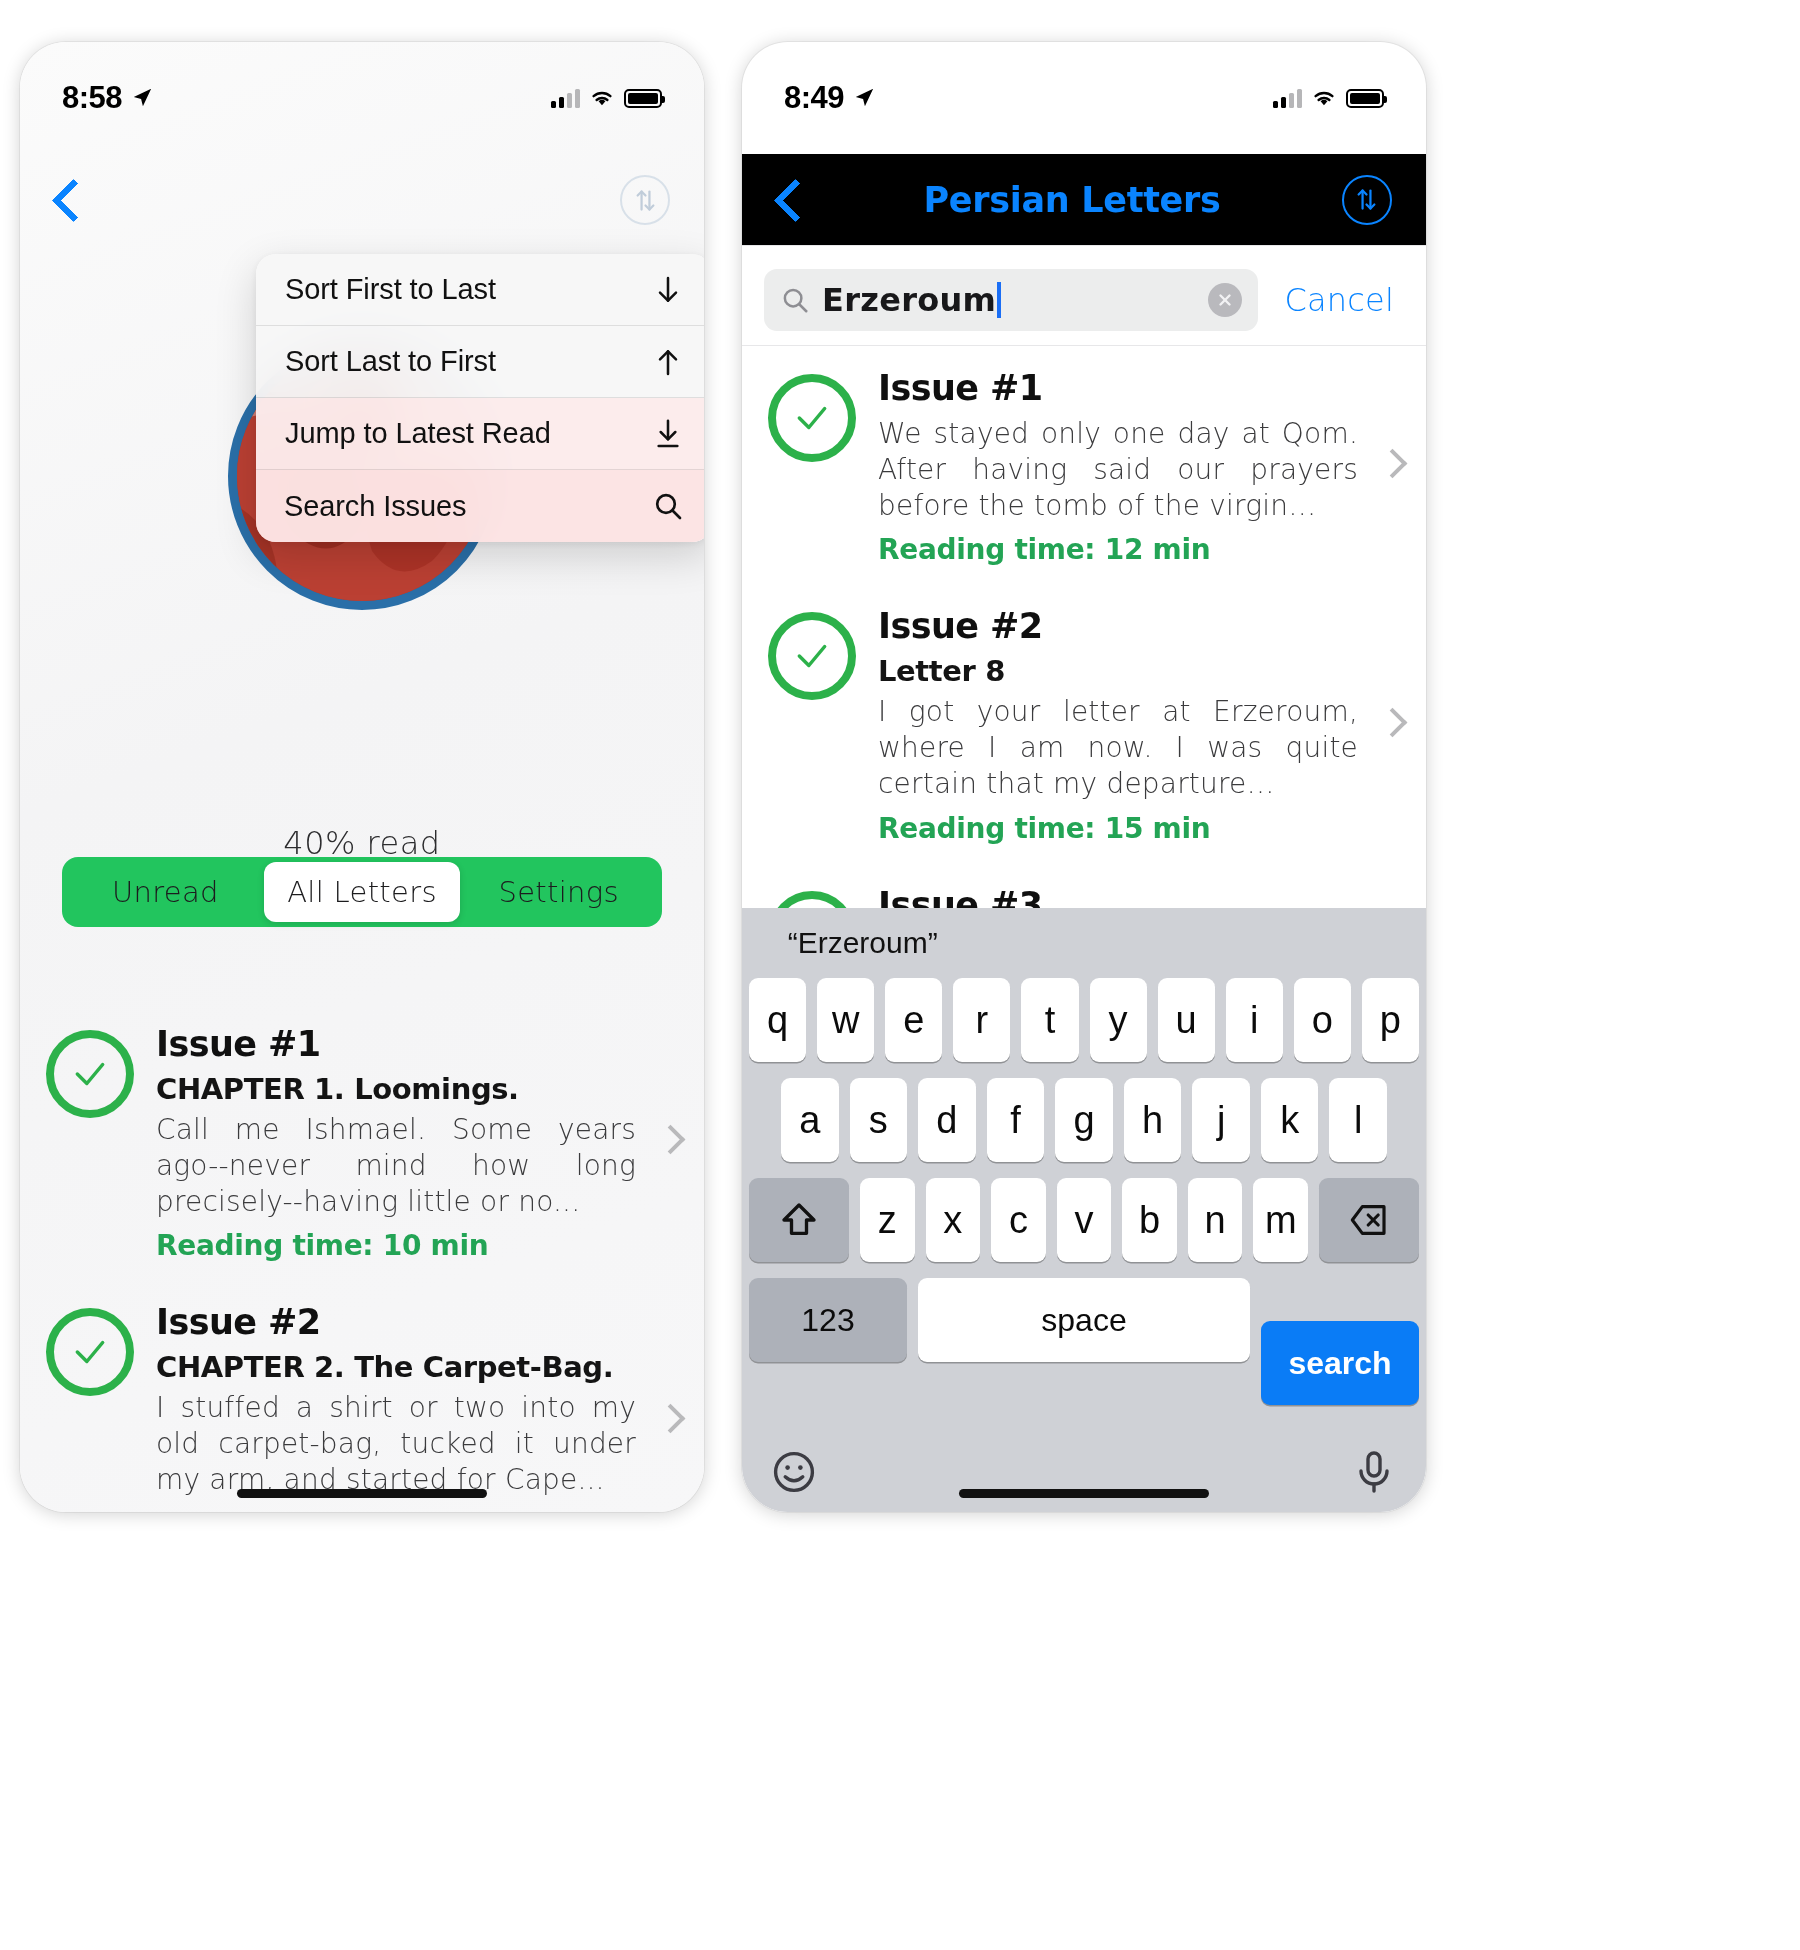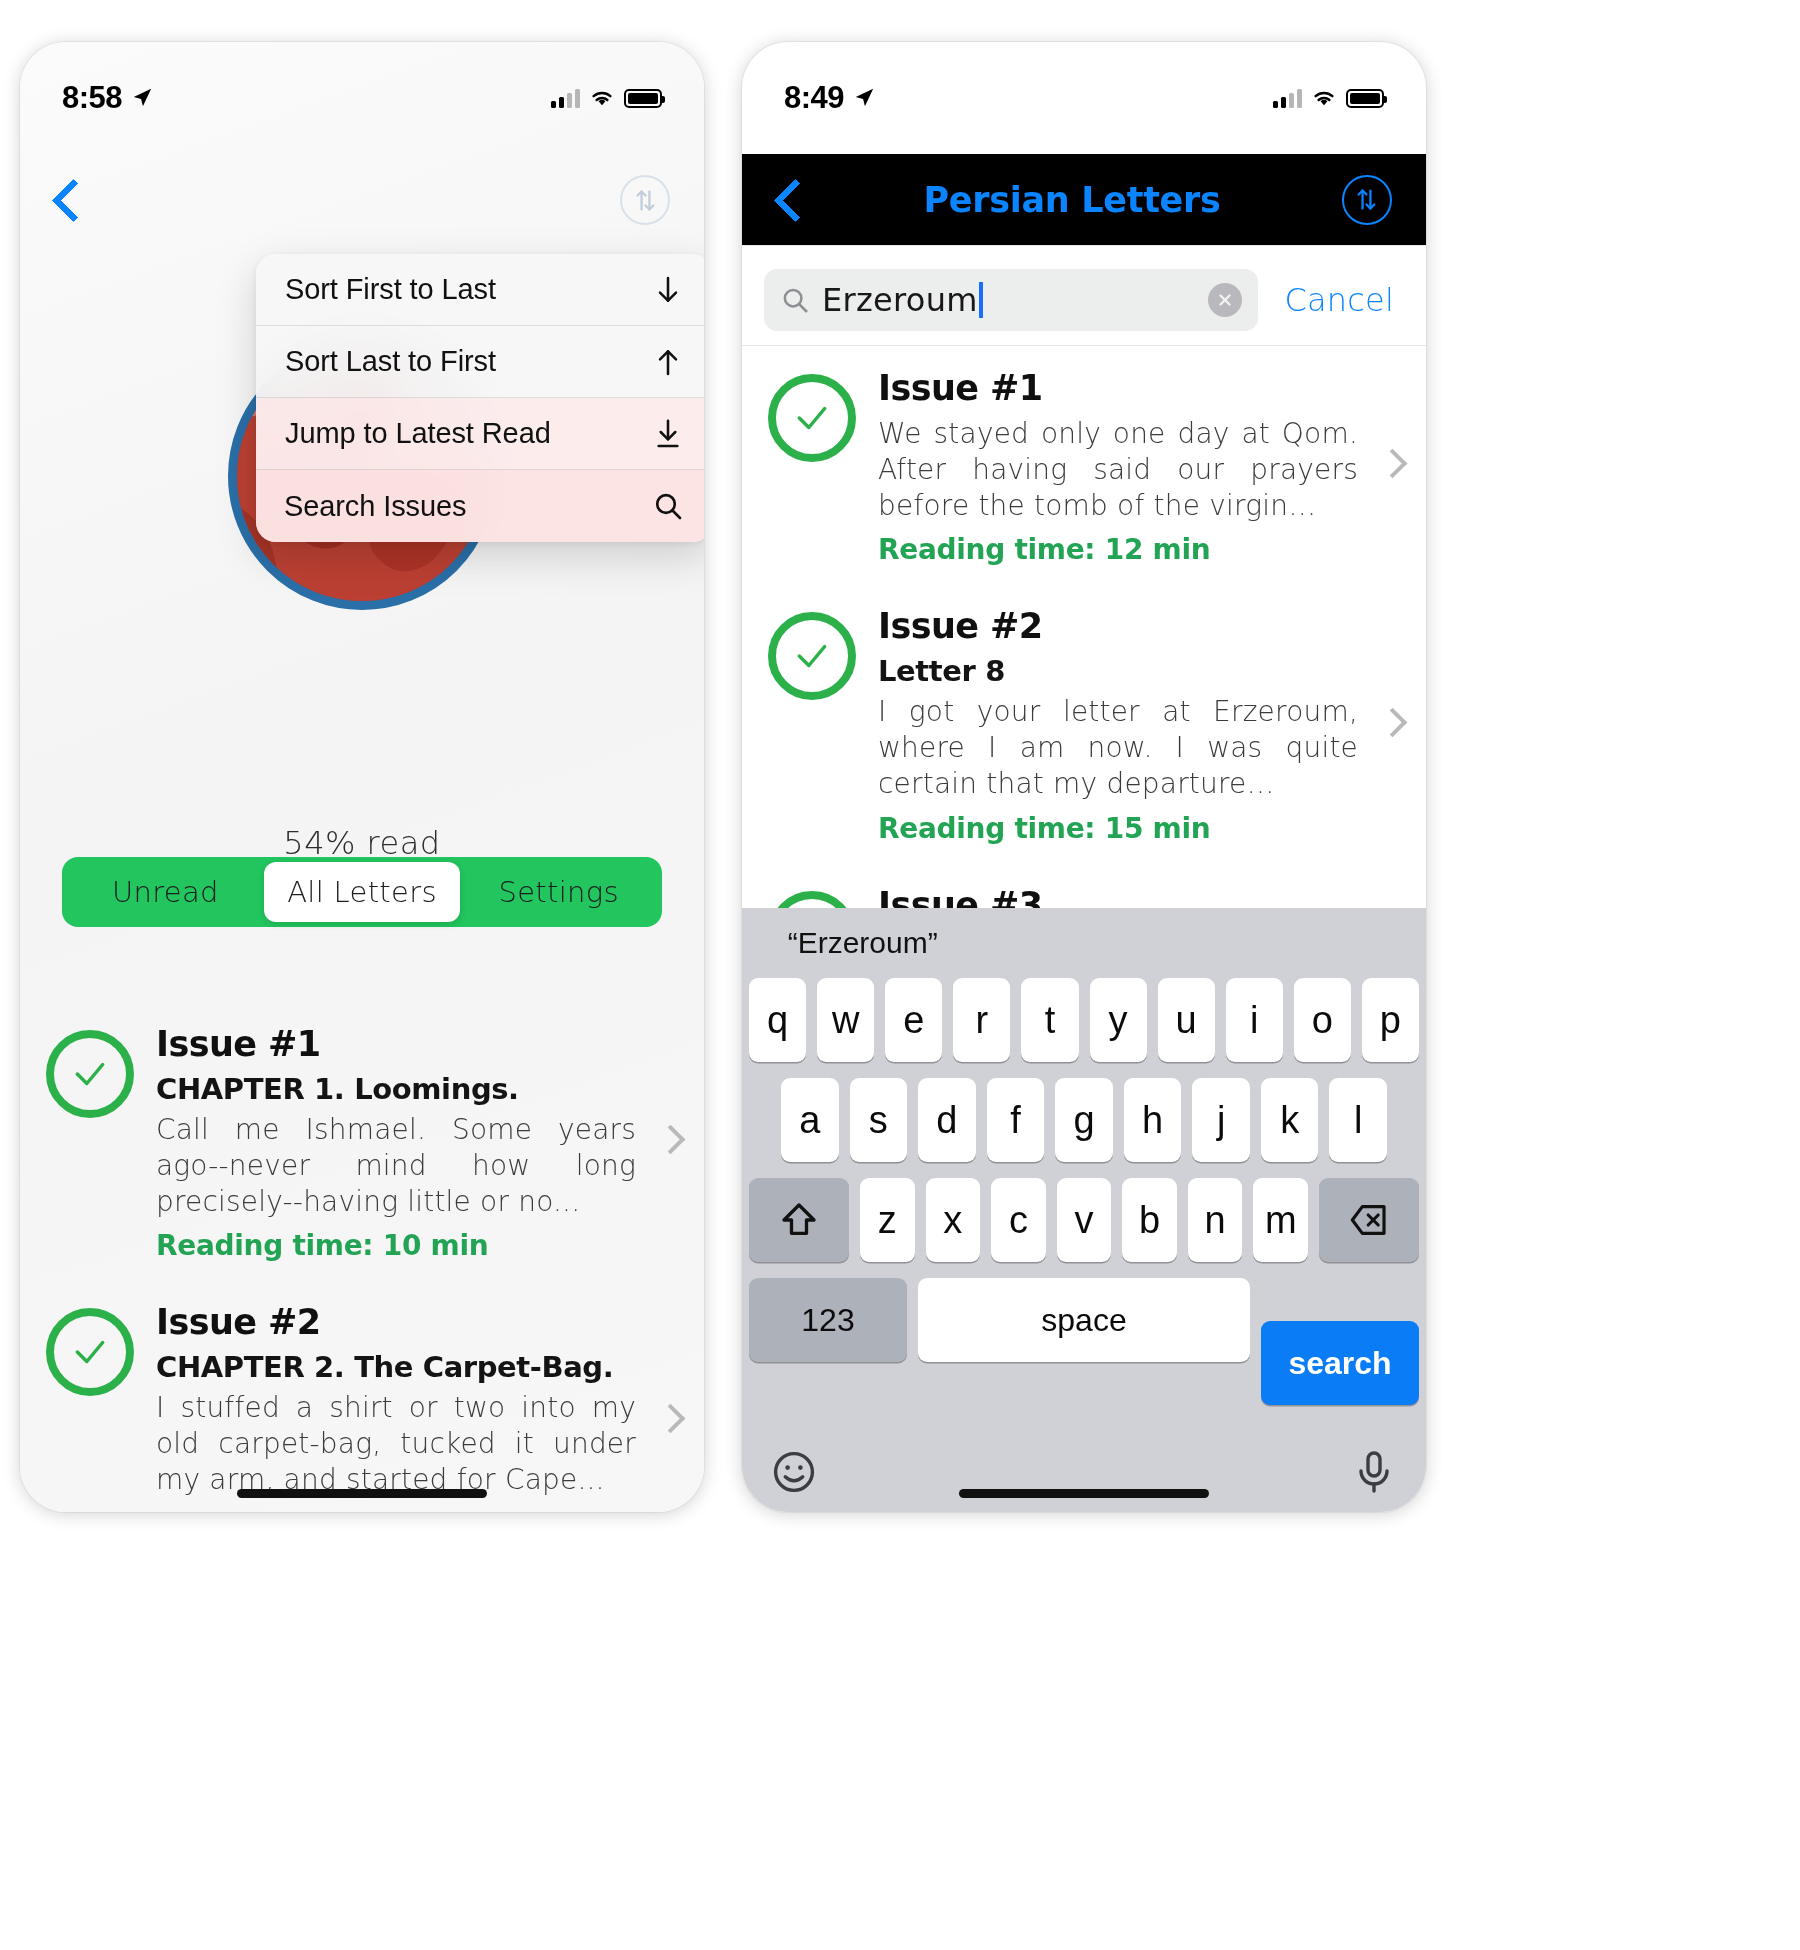--- a/index.html
+++ b/index.html
@@ -214,21 +214,21 @@
     padding: 0 22px; background: #fff; z-index: 12;
     border-bottom: 1px solid #e7e7e9;
   }
   .search-field {
     flex: 1; height: 62px; border-radius: 13px; background: #eceded;
     display: flex; align-items: center; padding: 0 16px; gap: 12px;
   }
   .search-mag { width: 30px; height: 30px; flex:0 0 30px; }
   .search-val {
     font-size: 32px; color: #18181a; flex: 1;
-    font-family: "DejaVu Sans", sans-serif; font-weight: 400;
+    font-family: "DejaVu Sans", sans-serif; font-weight: 700;
     letter-spacing: .3px; position: relative; white-space: nowrap;
   }
   .caret {
     display:inline-block; width: 4px; height: 36px;
     background: #1a6ef5; vertical-align: -7px; margin-left: 1px;
   }
   .clear-x {
     width: 34px; height: 34px; border-radius: 50%; background: #b9b9bd;
     display:flex;align-items:center;justify-content:center; flex:0 0 34px;
   }
@@ -344,21 +344,21 @@
           <path d="M60 44 Q74 40 84 54 Q92 70 78 84 Q64 94 54 80 Q48 62 60 44Z" fill="#ad3327"></path>
           <path d="M2 18 Q22 14 38 26" stroke="#8e2519" stroke-width="1.4" fill="none"></path>
           <path d="M40 30 Q52 38 54 56" stroke="#8e2519" stroke-width="1.2" fill="none"></path>
           <ellipse cx="60" cy="52" rx="3" ry="6" fill="#f3dcd6"></ellipse>
           <path d="M84 16 Q94 22 99 36 L100 60 Q88 52 84 34Z" fill="#e8c6bf" opacity=".7"></path>
           <path d="M0 62 Q14 70 16 88 L14 100 H0Z" fill="#8f2619" opacity=".5"></path>
         </svg>
       </div>
     </div>
 
-    <div class="pct-read">54% read</div>
+    <div class="pct-read">40% read</div>
     <div class="prog-track">
       <div class="prog-fill" id="prog-fill" style="width: 20%;"></div>
     </div>
 
     <div class="seg">
       <div class="seg-item">Unread</div>
       <div class="seg-item active">All Letters</div>
       <div class="seg-item">Settings</div>
     </div>
 

